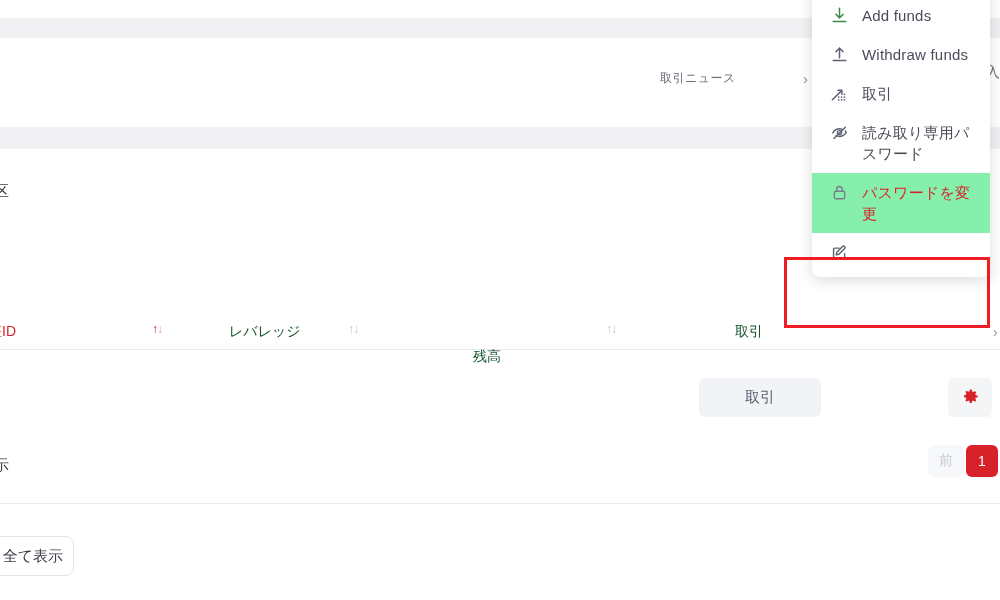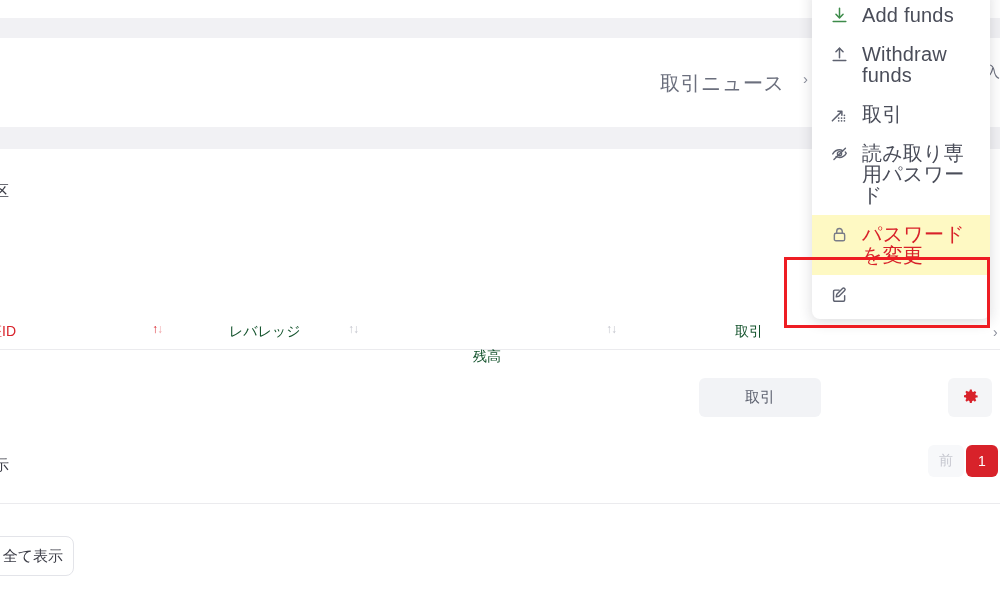--- a/index.html
+++ b/index.html
@@ -39,21 +39,21 @@
     background: #ebebee;
   }
   .hrule-a { top: 349px; }
   .hrule-b { top: 503px; }
 
   
   .news-link {
     position: absolute;
     top: 70px;
     left: 660px;
-    font-size: 20px;
+    font-size: 12px;
     color: #6b6f7d;
     letter-spacing: .5px;
     white-space: nowrap;
   }
   .news-chevron {
     position: absolute;
     top: 70px;
     left: 803px;
     font-size: 15px;
     color: #8b8f9c;
@@ -226,27 +226,27 @@
     min-height: 24px;
   }
   .menu-item .mi-ico {
     flex: 0 0 19px;
     width: 19px;
     height: 19px;
     display: block;
     margin-top: 1px;
   }
   .menu-item .mi-label {
-    font-size: 20px;
+    font-size: 15px;
     line-height: 21px;
     color: #4a4d59;
     letter-spacing: .2px;
   }
   .menu-item.highlighted {
-    background: #fef9c3;
+    background: #86efac;
   }
   .menu-item.highlighted .mi-label { color: #d8222a; }
 
   
   .annot-box {
     position: absolute;
     top: 257px;
     left: 784px;
     width: 206px;
     height: 71px;

